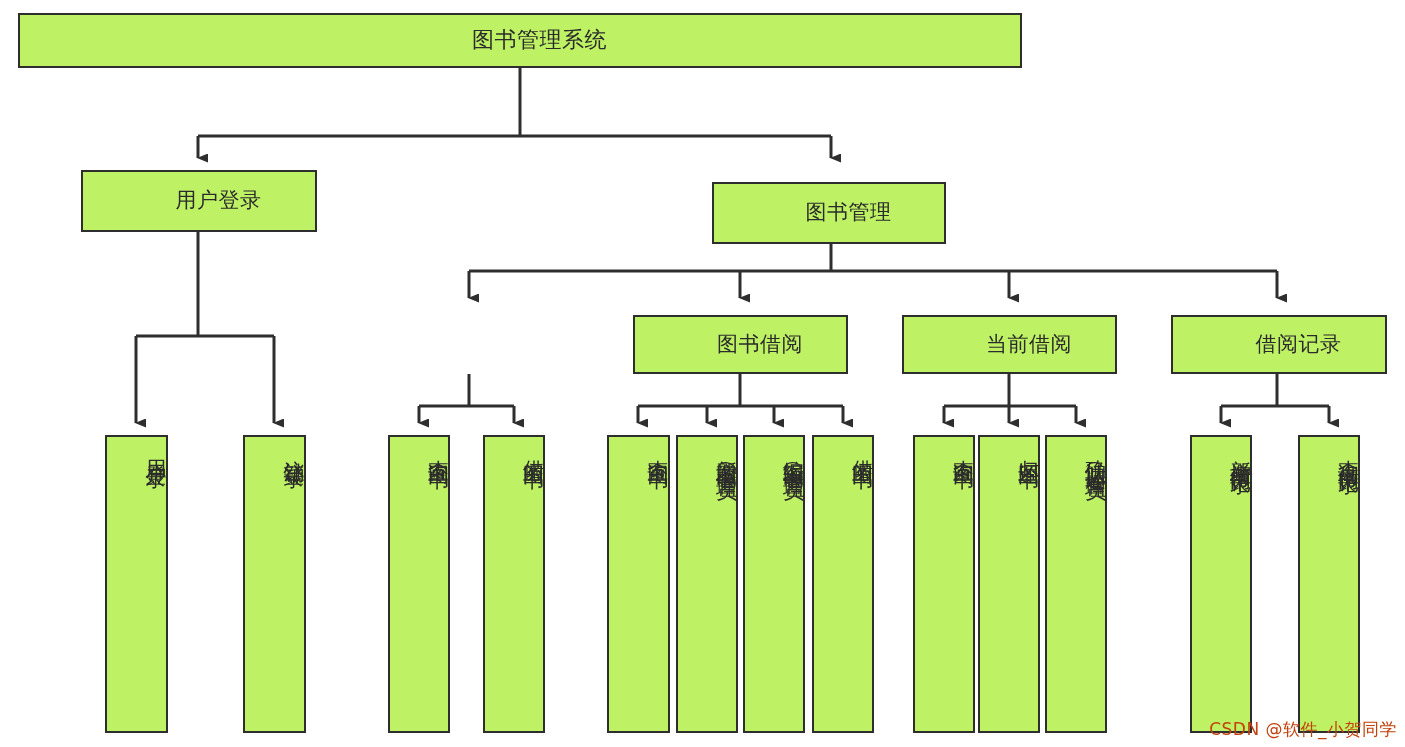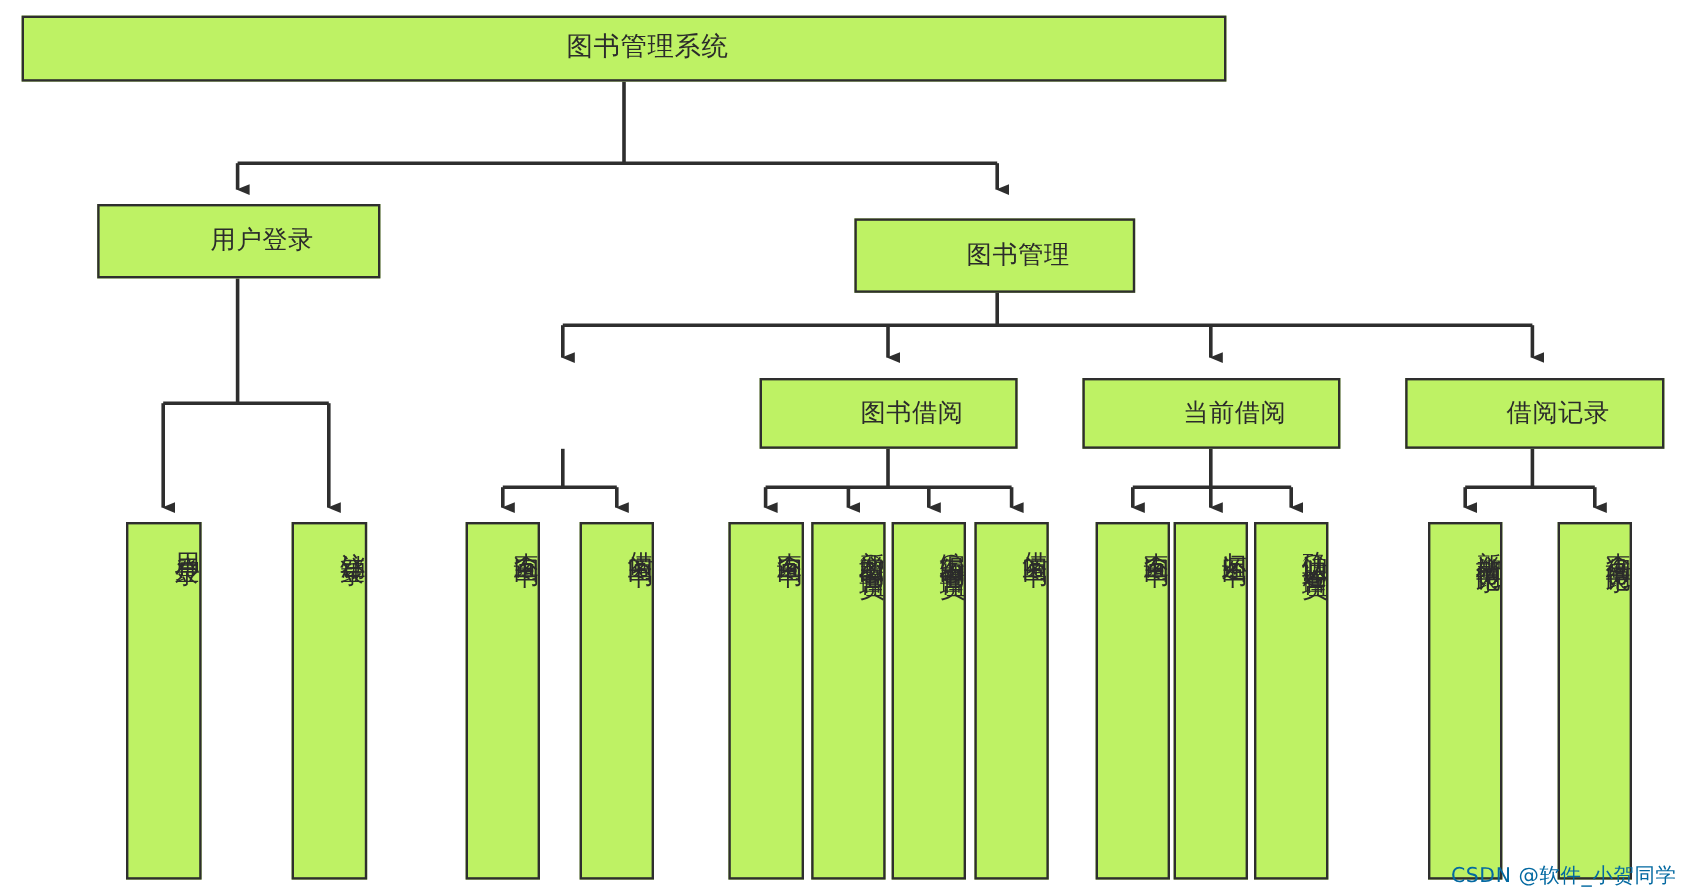--- a/index.html
+++ b/index.html
@@ -56,21 +56,21 @@
     text-orientation: upright;
     letter-spacing: 3px;
     line-height: 1.05;
     white-space: nowrap;
   }
   #watermark {
     position: absolute;
     right: 8px;
     bottom: 6px;
     font-size: 17px;
-    color: #0369a1;
+    color: #c2410c;
     letter-spacing: 0.5px;
     user-select: none;
     white-space: nowrap;
   }
 </style>
 </head>
 <body>
 
 <div id="diagram-root">
 

